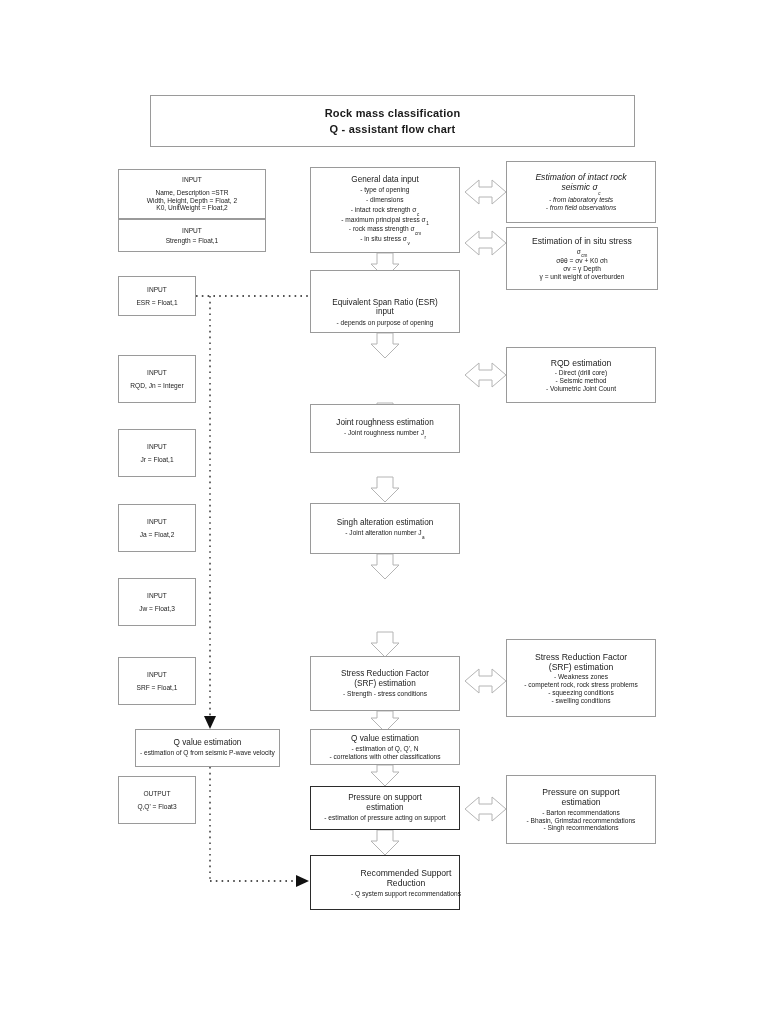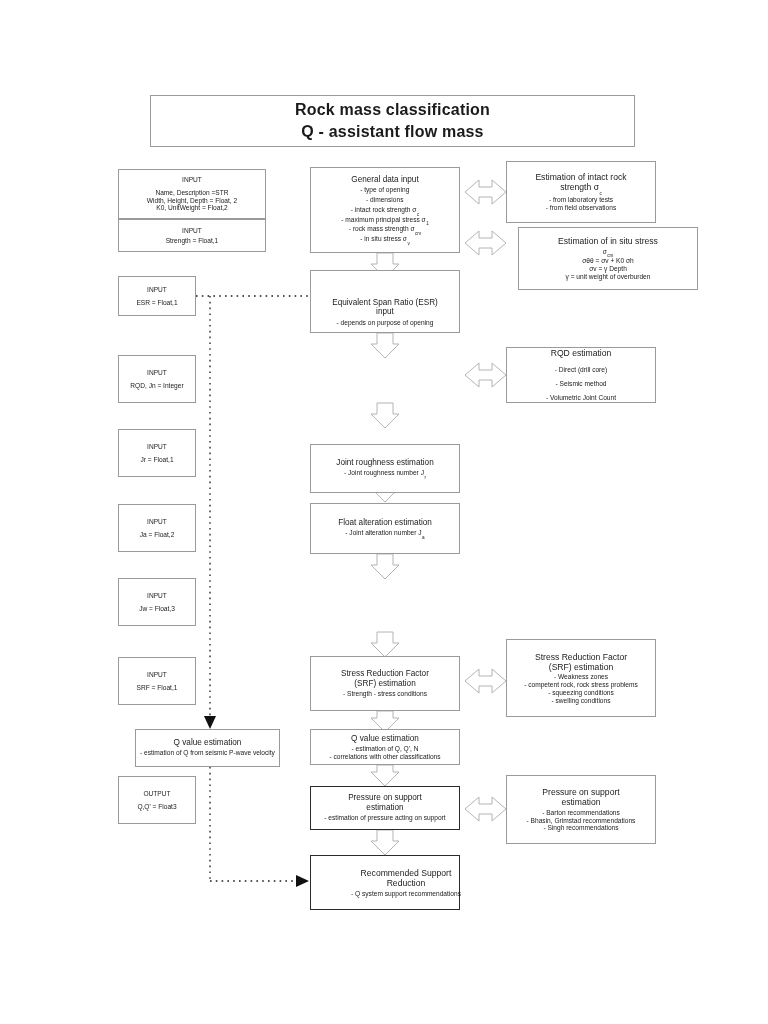--- a/index.html
+++ b/index.html
@@ -28,21 +28,21 @@
     flex-direction: column;
     align-items: center;
     justify-content: center;
     text-align: center;
     line-height: 1.18;
   }
   .box.strong { border: 1px solid #2b2b2b; }
   .title-box {
     border: 1px solid #9a9a9a;
     font-weight: bold;
-    font-size: 16px;
+    font-size: 11px;
     letter-spacing: .2px;
   }
   .ttl {
     font-size: 8.2px;
     margin-bottom: 1.5px;
   }
   .ttl.big { font-size: 8.6px; }
   .li {
     font-size: 6.6px;
     white-space: nowrap;
@@ -138,21 +138,21 @@
     </g>
     <g>
       <path class="dot-line" d="M 210 767 L 210 881"></path>
       <path class="dot-line" d="M 210 881 L 298 881"></path>
       <polygon class="dot-head" points="309,881 296,875 296,887"></polygon>
     </g>
   </svg>
 
   <div class="box title-box" style="left:150px; top:95px; width:485px; height:52px;">
     <div>Rock mass classification</div>
-    <div style="margin-top:3px;">Q - assistant flow mass</div>
+    <div style="margin-top:3px;">Q - assistant flow chart</div>
   </div>
 
   <div class="box" style="left:118px; top:169px; width:148px; height:50px;">
     <div class="inp-h">INPUT</div>
     <div class="inp-v">Name, Description =STR</div>
     <div class="inp-v">Width, Height, Depth = Float, 2</div>
     <div class="inp-v">K0, UnitWeight = Float,2</div>
   </div>
 
   <div class="box" style="left:118px; top:219px; width:148px; height:33px;">
@@ -210,27 +210,27 @@
     <div class="li"><span>- in situ stress σ</span><span class="sub">v</span></div>
   </div>
 
   <div class="box" style="left:310px; top:270px; width:150px; height:63px;">
     <div class="ttl" style="margin-bottom:0;margin-top:21px;">Equivalent Span Ratio (ESR)</div>
     <div class="ttl">input</div>
     <div class="li"><span>- depends on purpose of opening</span></div>
   </div>
 
 
-  <div class="box" style="left:310px; top:444px; width:150px; height:49px;">
+  <div class="box" style="left:310px; top:404px; width:150px; height:49px;">
     <div class="ttl">Joint roughness estimation</div>
     <div class="li"><span>- Joint roughness number J</span><span class="sub">r</span></div>
   </div>
 
   <div class="box" style="left:310px; top:503px; width:150px; height:51px;">
-    <div class="ttl">Float alteration estimation</div>
+    <div class="ttl">Singh alteration estimation</div>
     <div class="li"><span>- Joint alteration number J</span><span class="sub">a</span></div>
   </div>
 
 
   <div class="box" style="left:310px; top:656px; width:150px; height:55px;">
     <div class="ttl" style="margin-bottom:0;">Stress Reduction Factor</div>
     <div class="ttl">(SRF) estimation</div>
     <div class="li"><span>- Strength - stress conditions</span></div>
   </div>
 
@@ -245,36 +245,36 @@
     <div class="ttl">estimation</div>
     <div class="li wrap"><span>- estimation of pressure acting on support</span></div>
   </div>
 
   <div class="box strong" style="left:310px; top:855px; width:150px; height:55px;padding-left:42px;">
     <div class="ttl big" style="margin-bottom:0;">Recommended Support</div>
     <div class="ttl big">Reduction</div>
     <div class="li"><span>- Q system support recommendations</span></div>
   </div>
 
-  <div class="box" style="left:506px; top:161px; width:150px; height:62px;">
+  <div class="box" style="left:506px; top:161px; width:150px; height:62px;font-style:italic;">
     <div class="ttl big" style="margin-bottom:0;">Estimation of intact rock</div>
-    <div class="ttl big"><span>strength σ</span><span class="sub">c</span></div>
+    <div class="ttl big"><span>seismic σ</span><span class="sub">c</span></div>
     <div class="li">- from laboratory tests</div>
     <div class="li">- from field observations</div>
   </div>
 
-  <div class="box" style="left:518px; top:227px; width:180px; height:63px;">
+  <div class="box" style="left:506px; top:227px; width:152px; height:63px;">
     <div class="ttl big" style="margin-bottom:1px;">Estimation of in situ stress</div>
     <div class="li"><span>σ</span><span class="sub">cm</span></div>
     <div class="li">σθθ = σv + K0 σh</div>
     <div class="li">σv = γ Depth</div>
     <div class="li">γ = unit weight of overburden</div>
   </div>
 
-  <div class="box" style="left:506px; top:347px; width:150px; height:56px;justify-content:space-between;">
+  <div class="box" style="left:506px; top:347px; width:150px; height:56px;">
     <div class="ttl big">RQD estimation</div>
     <div class="li">- Direct (drill core)</div>
     <div class="li">- Seismic method</div>
     <div class="li">- Volumetric Joint Count</div>
   </div>
 
   <div class="box" style="left:506px; top:639px; width:150px; height:78px;">
     <div class="ttl big" style="margin-bottom:0;">Stress Reduction Factor</div>
     <div class="ttl big">(SRF) estimation</div>
     <div class="li">- Weakness zones</div>

